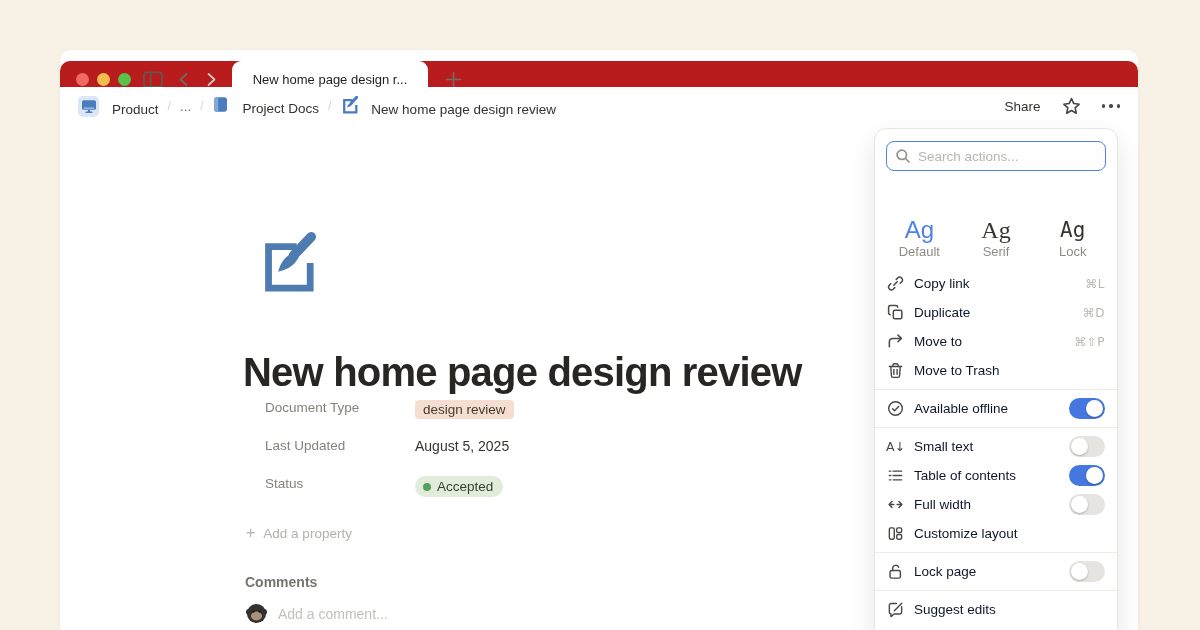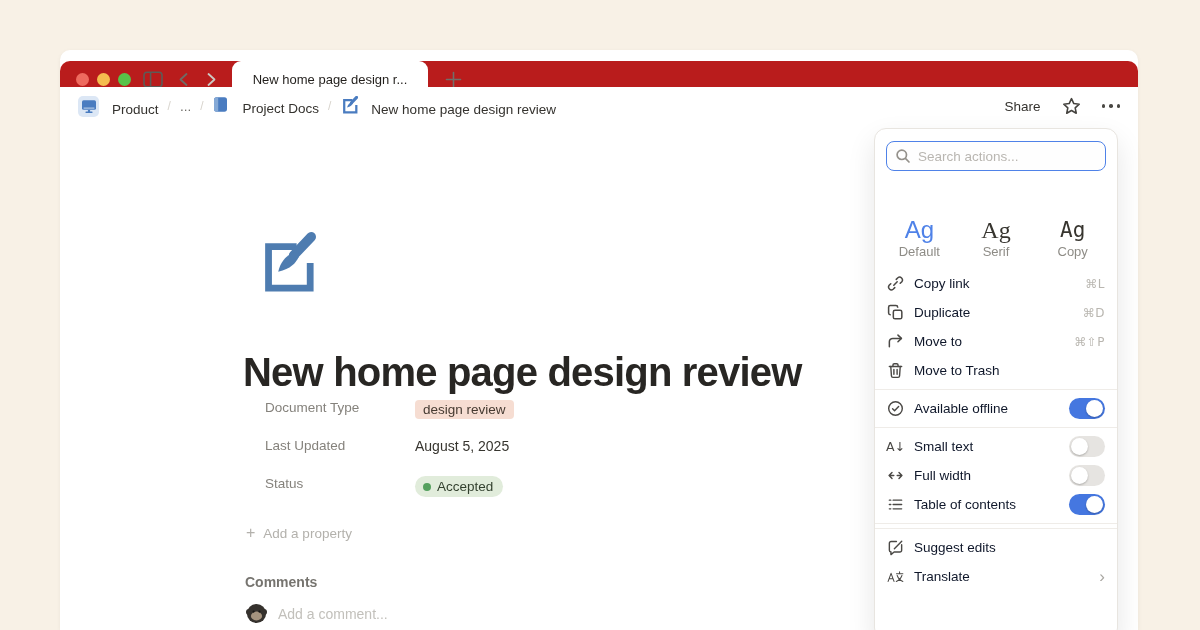--- a/index.html
+++ b/index.html
@@ -232,21 +232,21 @@
     <div class="fontopt sel">
       <span class="fs">Ag</span>
       <span class="fl">Default</span>
     </div>
     <div class="fontopt">
       <span class="fs serif">Ag</span>
       <span class="fl">Serif</span>
     </div>
     <div class="fontopt">
       <span class="fs mono">Ag</span>
-      <span class="fl">Copy</span>
+      <span class="fl">Lock</span>
     </div>
   </div>
 
   <div class="mrow">
     <span class="micon">
         <svg width="17" height="17" viewBox="0 0 18 18">
           <g fill="none" stroke="currentColor" stroke-width="1.6" stroke-linecap="round">
             <path d="M7.2 10.8 L10.8 7.2"></path>
             <path d="M9.8 4.6 l1.7-1.7 a3 3 0 0 1 4.2 4.2 L14 8.8"></path>
             <path d="M8.2 13.4 l-1.7 1.7 a3 3 0 0 1-4.2-4.2 L4 9.2"></path>
@@ -316,48 +316,74 @@
   <div class="mrow">
     <span class="micon txt">A↓</span>
     <span class="mlabel">Small text</span>
     <span class="toggle" data-state="off">
         <span class="knob"></span>
       </span>
   </div>
   <div class="mrow">
     <span class="micon">
         <svg width="17" height="17" viewBox="0 0 18 18">
+          <g fill="none" stroke="currentColor" stroke-width="1.5" stroke-linecap="round">
+            <path d="M6.5 4.4 H15.5 M6.5 9 H15.5 M6.5 13.6 H15.5"></path>
+            <path d="M2.5 4.4 H4 M2.5 9 H4 M2.5 13.6 H4"></path>
+          </g>
+        </svg>
+      </span>
+    <span class="mlabel">Table of contents</span>
+    <span class="toggle" data-state="on">
+        <span class="knob"></span>
+      </span>
+  </div>
+  <div class="mrow">
+    <span class="micon">
+        <svg width="17" height="17" viewBox="0 0 18 18">
           <g fill="none" stroke="currentColor" stroke-width="1.5" stroke-linecap="round" stroke-linejoin="round">
             <path d="M5.3 5.8 L2.2 9 L5.3 12.2 M2.2 9 H7.2"></path>
             <path d="M12.7 5.8 L15.8 9 L12.7 12.2 M15.8 9 H10.8"></path>
           </g>
         </svg>
       </span>
     <span class="mlabel">Full width</span>
     <span class="toggle" data-state="off">
         <span class="knob"></span>
       </span>
   </div>
   <div class="mrow">
     <span class="micon">
         <svg width="17" height="17" viewBox="0 0 18 18">
-          <g fill="none" stroke="currentColor" stroke-width="1.5" stroke-linecap="round">
-            <path d="M6.5 4.4 H15.5 M6.5 9 H15.5 M6.5 13.6 H15.5"></path>
-            <path d="M2.5 4.4 H4 M2.5 9 H4 M2.5 13.6 H4"></path>
-          </g>
-        </svg>
-      </span>
-    <span class="mlabel">Table of contents</span>
-    <span class="toggle" data-state="on">
+          <g fill="none" stroke="currentColor" stroke-width="1.5" stroke-linejoin="round">
+            <rect x="2.5" y="3" width="5.2" height="12" rx="1.4"></rect>
+            <rect x="10.3" y="3" width="5.2" height="5" rx="1.4"></rect>
+            <rect x="10.3" y="10" width="5.2" height="5" rx="1.4"></rect>
+          </g>
+        </svg>
+      </span>
+    <span class="mlabel">Customize layout</span>
+  </div>
+
+  <div class="mdivider"></div>
+
+  <div class="mrow">
+    <span class="micon">
+        <svg width="17" height="17" viewBox="0 0 18 18">
+          <g fill="none" stroke="currentColor" stroke-width="1.5" stroke-linecap="round" stroke-linejoin="round">
+            <rect x="3.2" y="8" width="11" height="8" rx="1.8"></rect>
+            <path d="M6 8 V5.8 a3.3 3.3 0 0 1 6.4-1.2"></path>
+          </g>
+        </svg>
+      </span>
+    <span class="mlabel">Lock page</span>
+    <span class="toggle" data-state="off">
         <span class="knob"></span>
       </span>
   </div>
-
-  <div class="mdivider"></div>
-
 
   <div class="mdivider"></div>
 
   <div class="mrow">
     <span class="micon">
         <svg width="17" height="17" viewBox="0 0 18 18">
           <g fill="none" stroke="currentColor" stroke-width="1.5" stroke-linecap="round" stroke-linejoin="round">
             <path d="M15.5 6 V12 a1.8 1.8 0 0 1 -1.8 1.8 H7.5 L4.2 16.5 V13.8 H4.3 A1.8 1.8 0 0 1 2.5 12 V4.5 A1.8 1.8 0 0 1 4.3 2.7 H10"></path>
             <path d="M7.8 10.2 L15.6 2.4"></path>
           </g>

